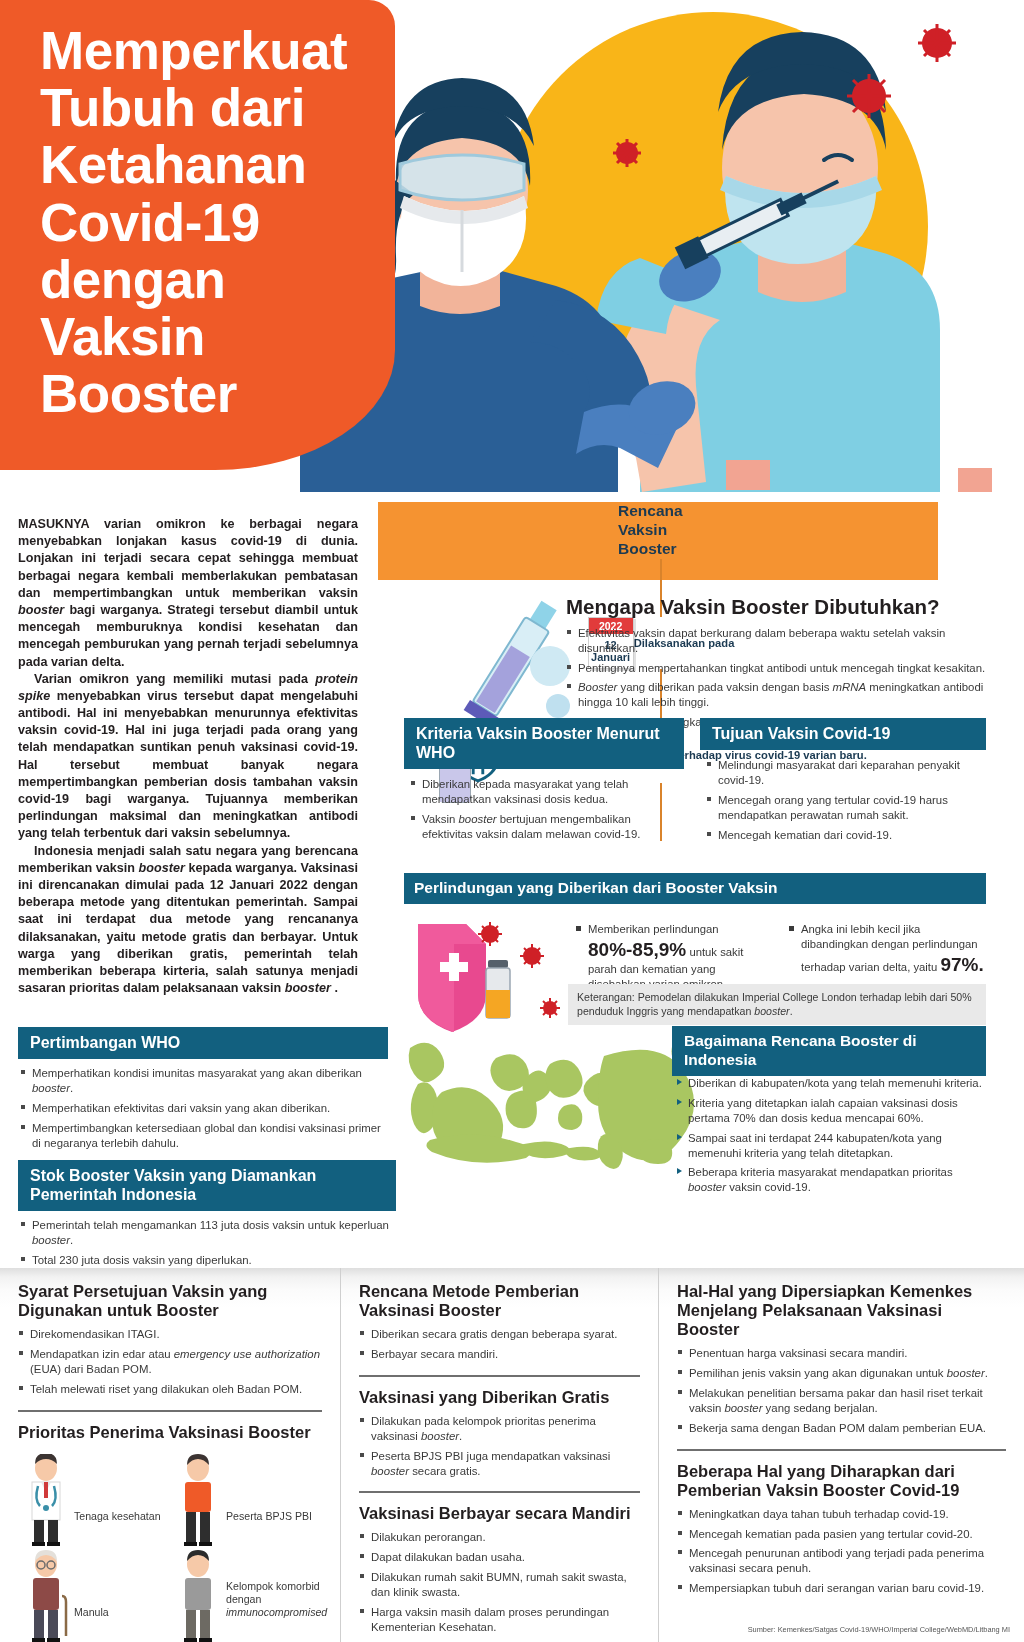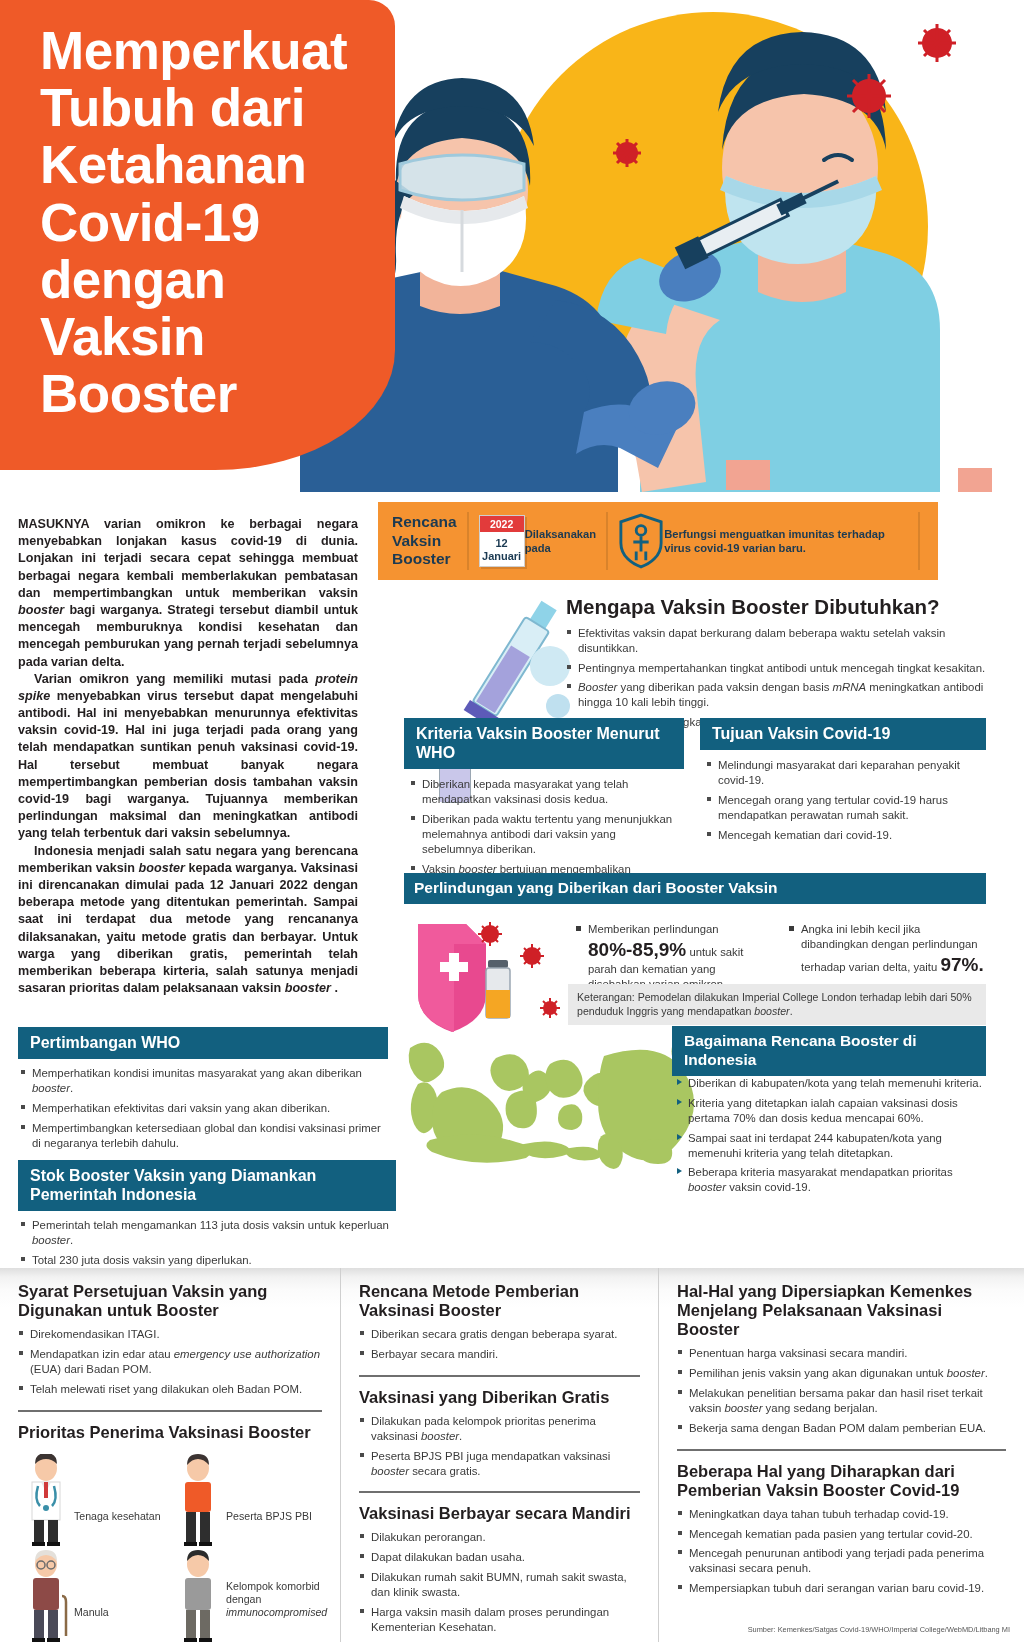--- a/index.html
+++ b/index.html
@@ -29,21 +29,21 @@
     color:#fff; font-weight: bold; font-size: 53px; line-height: 1.08;
     letter-spacing: -0.5px;
   }
 
   
   .ill { position:absolute; left:0; top:0; width:1024px; height:492px; }
 
   
   .strip {
     position:absolute; left: 378px; top: 502px; width: 560px; height: 78px;
-    background:#f59331; display:flex; align-items:center; padding: 0 8px 0 14px;
+    background:#f59331; display:flex; align-items:center; padding: 0 8px 0 14px; flex-direction: column;
   }
   .strip-title { color:#1b3a52; font-weight:bold; font-size:15.5px; line-height:1.22; width:86px; }
   .vdiv { width:2px; height:58px; background:#d9832b; margin: 0 10px; flex:0 0 auto; }
   .strip-cell { display:flex; align-items:center; }
   .strip-text { font-size:11.2px; line-height:1.25; color:#1b3a52; font-weight:bold; }
 
   .cal { width:46px; height:52px; background:#fff; border:1px solid #cfcfcf; position:relative; flex:0 0 auto;
          box-shadow: 2px 2px 0 rgba(0,0,0,0.12); }
   .cal-top { height:16px; background:#e23b3b; color:#fff; font-size:10.5px; font-weight:bold;
              display:flex; align-items:center; justify-content:center; }
@@ -309,21 +309,20 @@
       <li>Pentingnya mempertahankan tingkat antibodi untuk mencegah tingkat kesakitan.</li>
       <li><i class="it">Booster</i> yang diberikan pada vaksin dengan basis <i class="it">mRNA</i> meningkatkan antibodi hingga 10 kali lebih tinggi.</li>
       <li><i class="it">Booster</i> dapat meningkatkan perlidungan dari varian omikron.</li>
     </ul>
   </div>
 
   <div class="kriteria">
     <div class="bluebar">Kriteria Vaksin Booster Menurut WHO</div>
     <ul class="bul">
       <li>Diberikan kepada masyarakat yang telah mendapatkan vaksinasi dosis kedua.</li>
-      <li>Diberikan pada waktu tertentu yang menunjukkan melemahnya antibodi dari vaksin yang sebelumnya diberikan.</li>
       <li>Vaksin <i class="it">booster</i> bertujuan mengembalikan efektivitas vaksin dalam melawan covid-19.</li>
     </ul>
   </div>
 
   <div class="tujuan">
     <div class="bluebar">Tujuan Vaksin Covid-19</div>
     <ul class="bul">
       <li>Melindungi masyarakat dari keparahan penyakit covid-19.</li>
       <li>Mencegah orang yang tertular covid-19 harus mendapatkan perawatan rumah sakit.</li>
       <li>Mencegah kematian dari covid-19.</li>

